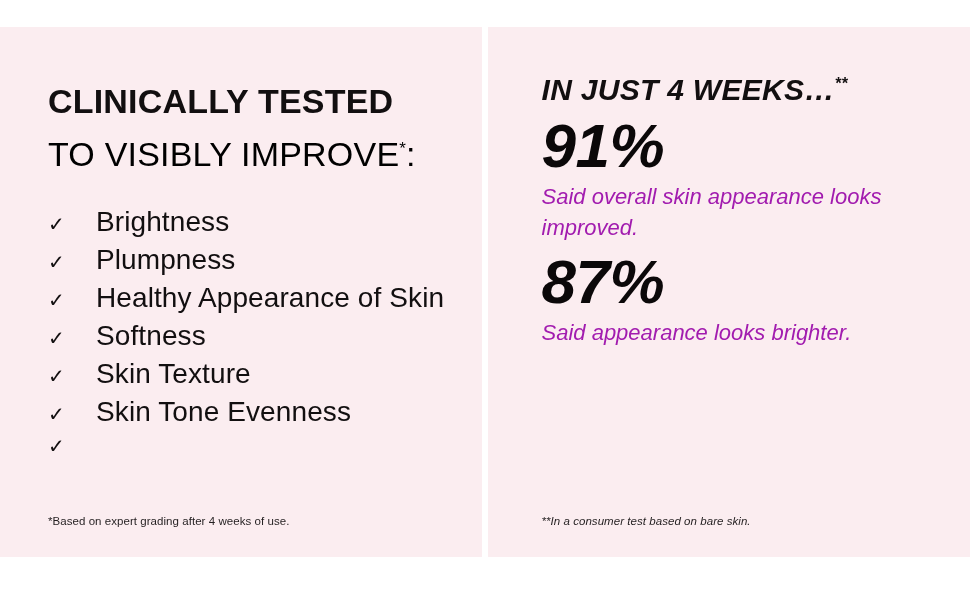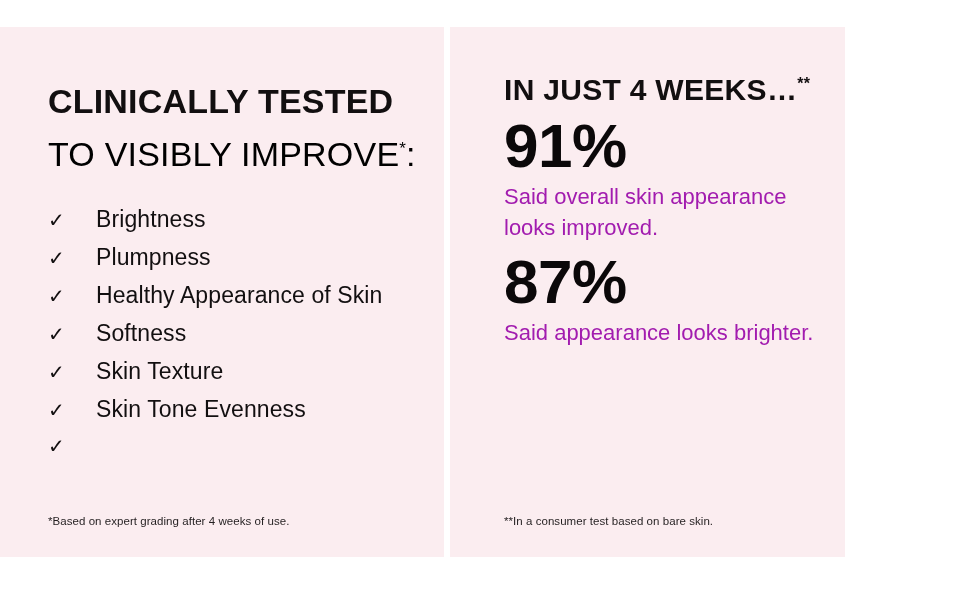--- a/index.html
+++ b/index.html
@@ -24,27 +24,28 @@
     gap: 6px;
   }
 
   .panel {
     background: #fbedf0;
     position: relative;
     box-sizing: border-box;
   }
 
   .panel-left {
-    width: 444px;
+    width: 482px;
     padding: 53px 30px 0 48px;
   }
 
   .panel-right {
-    width: 395px;
+    width: 483px;
     padding: 45px 30px 0 54px;
+    font-style: italic;
   }
 
   
   .heading-block {
     margin: 0;
     padding: 0;
   }
   .heading-line-1 {
     display: block;
     font-size: 34px;
@@ -83,21 +84,21 @@
     height: 38px;
   }
   .check-icon {
     width: 48px;
     flex: 0 0 48px;
     font-size: 20px;
     color: #120f10;
     line-height: 1;
   }
   .benefit-label {
-    font-size: 23px;
+    font-size: 28px;
     font-weight: 400;
     color: #120f10;
     line-height: 1;
     letter-spacing: 0.1px;
   }
 
   
   .stat-heading {
     margin: 0;
     font-size: 30px;

